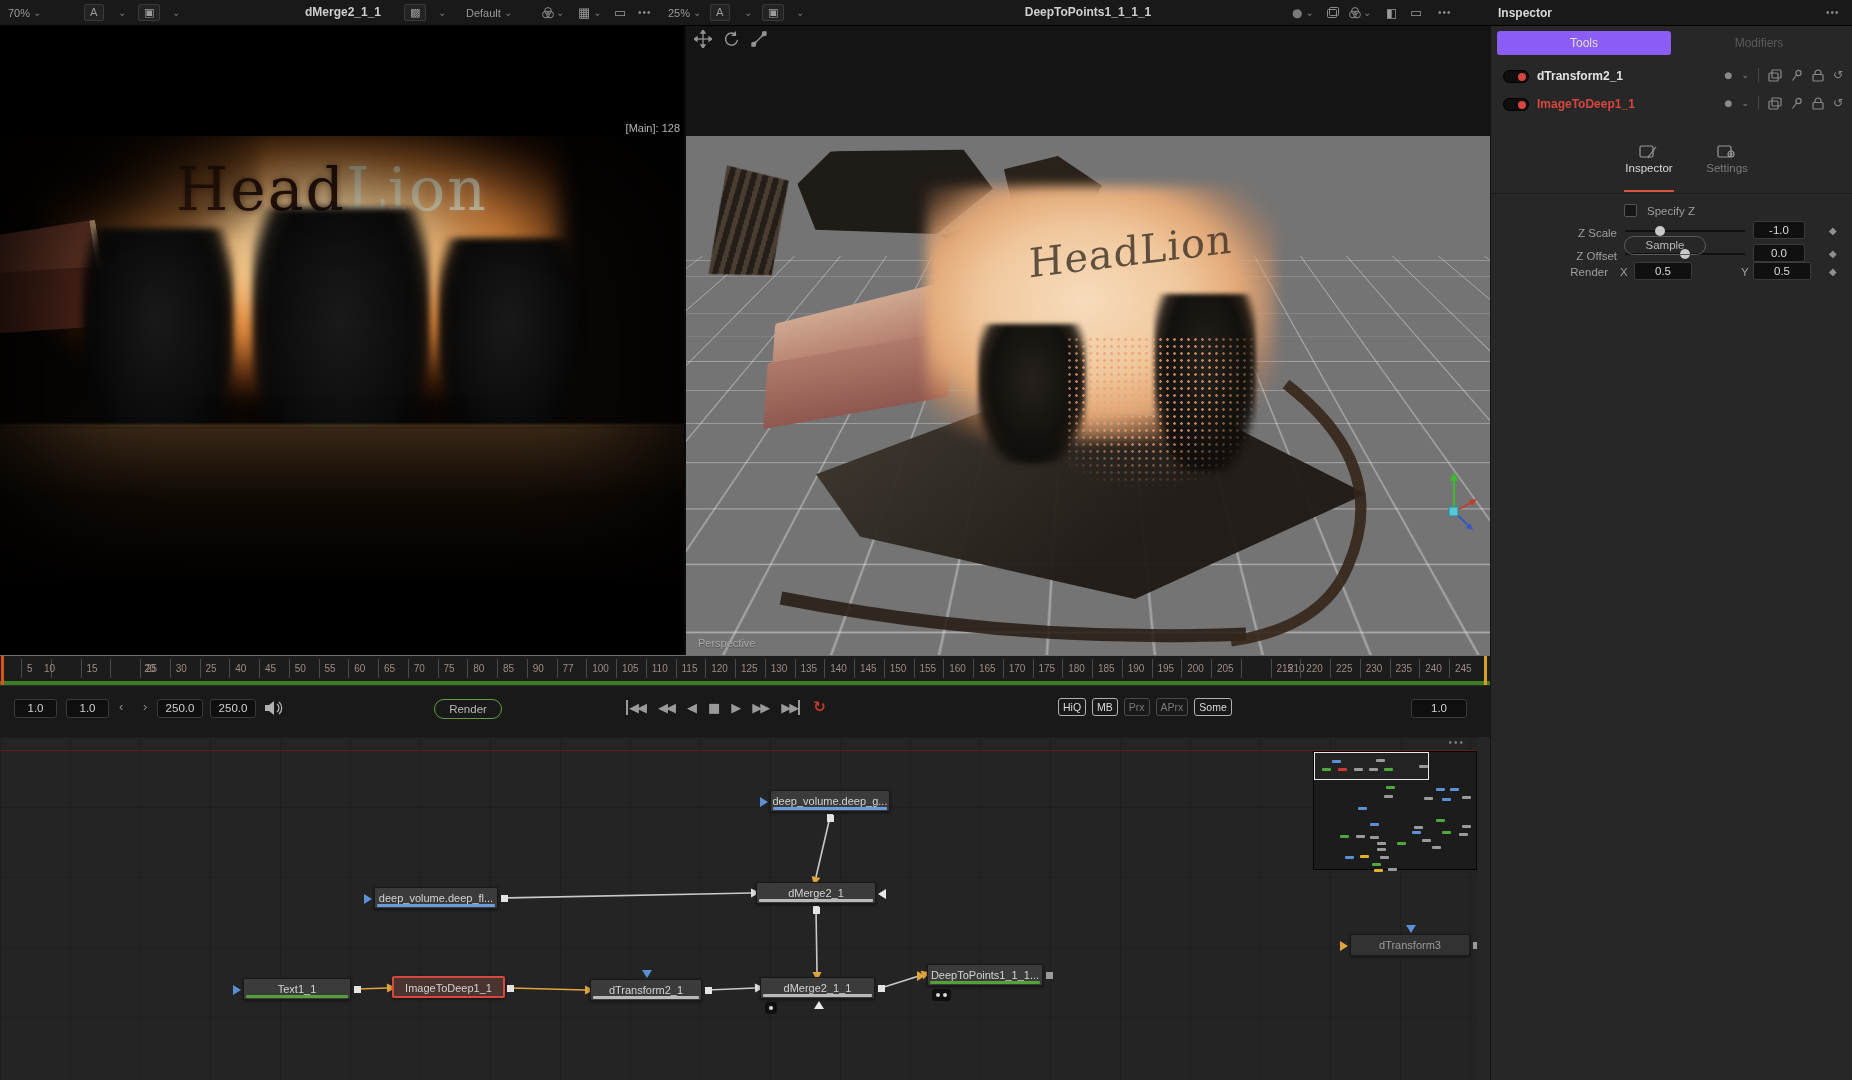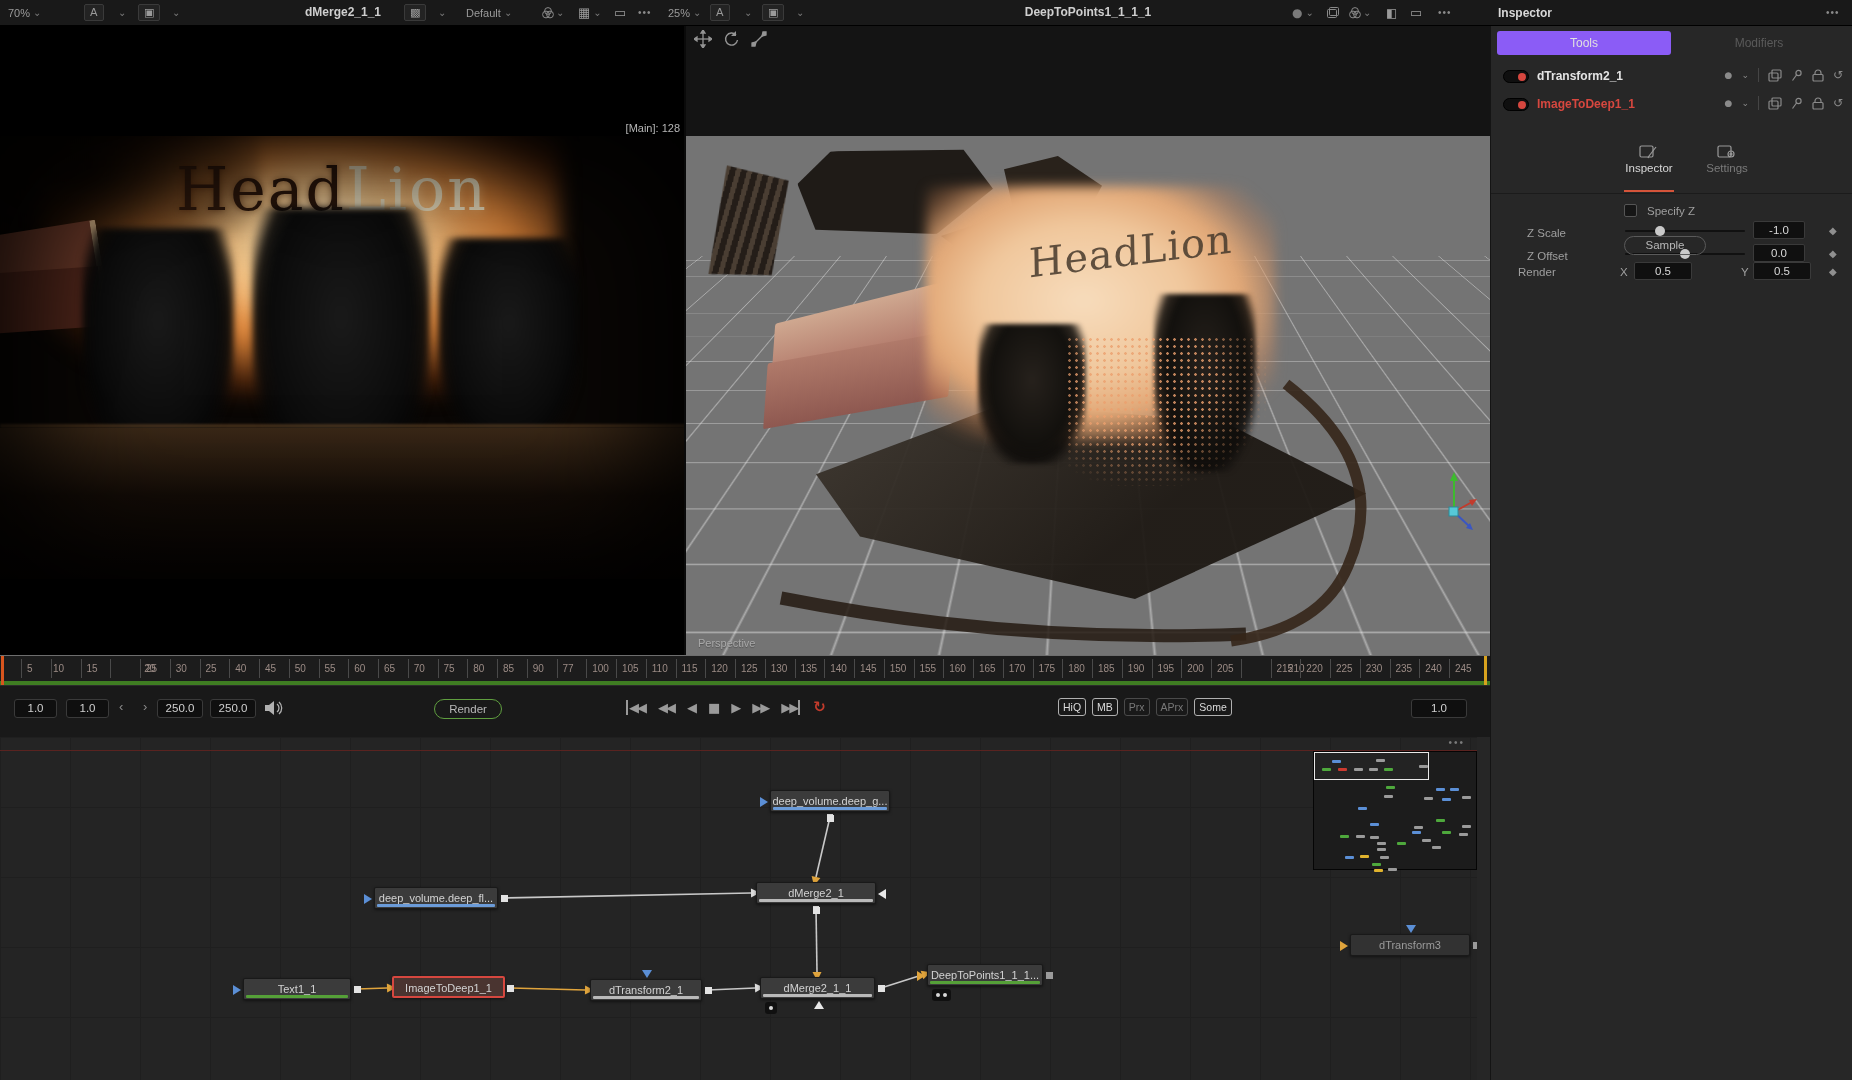--- a/index.html
+++ b/index.html
@@ -78,21 +78,21 @@
   .noderow .nm { position:absolute; left:46px; top:5px; font-size:12px; font-weight:bold; color:#e4e4e4; }
   .noderow .rt { position:absolute; right:10px; top:4px; display:flex; align-items:center; gap:9px; color:#8a8a8a; }
   .noderow .rt svg { stroke:#8a8a8a; fill:none; stroke-width:1.2; }
   .vdiv { width:1px; height:14px; background:#454545; }
   #subtabs { position:absolute; left:0; top:118px; width:362px; height:50px; border-bottom:1px solid #1b1b1b; }
   .subtab { position:absolute; text-align:center; font-size:11.5px; }
   .subtab svg { stroke:#9a9a9a; fill:none; stroke-width:1.2; }
   #st-controls { left:118px; width:80px; color:#d8d8d8; }
   #st-settings { left:196px; width:80px; color:#7a7a7a; }
   #st-underline { position:absolute; left:133px; top:46px; width:50px; height:2px; background:#d5543a; }
-  .ctl-label { position:absolute; font-size:11.5px; color:#9f9f9f; }
+  .ctl-label { position:absolute; font-size:11.5px; color:#9f9f9f; text-align:right; }
   .checkbox { position:absolute; width:13px; height:13px; background:#161616; border:1px solid #555; border-radius:2px; }
   .slider { position:absolute; width:120px; height:12px; }
   .slider .track { position:absolute; left:0; top:5px; width:120px; height:2px; background:#111; border-radius:1px; }
   .slider .handle { position:absolute; top:1px; width:10px; height:10px; border-radius:50%; background:#c9c9c9; }
   .valbox { position:absolute; width:52px; height:18px; background:#101010; border:1px solid #3a3a3a; border-radius:2px;
             color:#d8d8d8; font-size:11.5px; text-align:center; line-height:16px; }
   .kdiamond { position:absolute; color:#8f8f8f; font-size:10px; font-family:"DejaVu Sans",sans-serif; }
   #sampleBtn { position:absolute; left:133px; top:210px; width:82px; height:19px; border:1px solid #5a5a5a; border-radius:10px;
             color:#b8b8b8; font-size:11.5px; text-align:center; line-height:17px; background:transparent; }
 
@@ -406,21 +406,21 @@
     <span class="ctl-label" style="left:250px;top:240px;text-align:left">Y</span>
     <div class="valbox" style="left:262px;top:236px;width:58px">0.5</div>
     <span class="kdiamond" style="left:338px;top:240px">◆</span>
   </div>
 
   <div class="abs" id="vsep"></div>
   <div class="abs" id="ruler">
       <div class="tick" style="left: 21px;"></div>
       <span class="ticklab" style="left: 27px;">5</span>
       <div class="tick" style="left: 50.75px;"></div>
-      <span class="ticklab" style="left: 53px;">10</span>
+      <span class="ticklab" style="left: 44px;">10</span>
       <div class="tick" style="left: 80.5px;"></div>
       <span class="ticklab" style="left: 86.5px;">15</span>
       <div class="tick" style="left: 110.25px;"></div>
       <span class="ticklab" style="left: 116.25px; margin-left: 28px;">20</span>
       <div class="tick" style="left: 140px;"></div>
       <span class="ticklab" style="left: 146px;">25</span>
       <div class="tick" style="left: 169.75px;"></div>
       <span class="ticklab" style="left: 175.75px;">30</span>
       <div class="tick" style="left: 199.5px;"></div>
       <span class="ticklab" style="left: 205.5px;">25</span>

